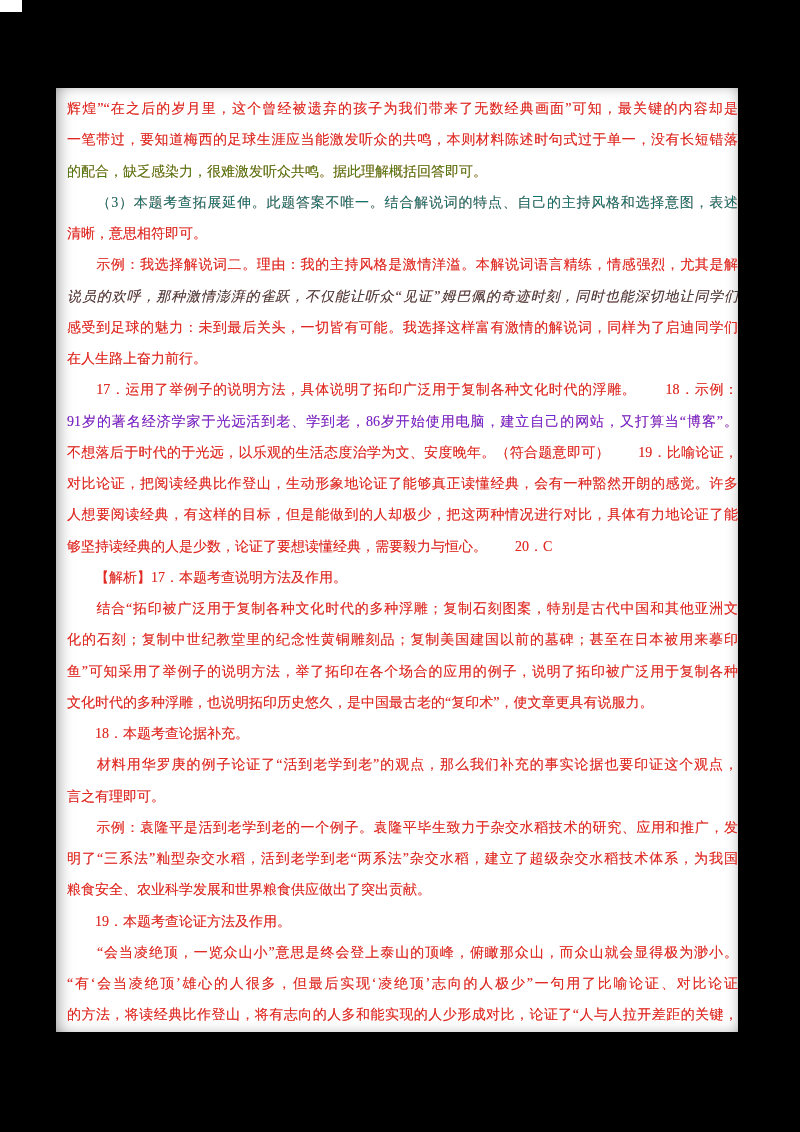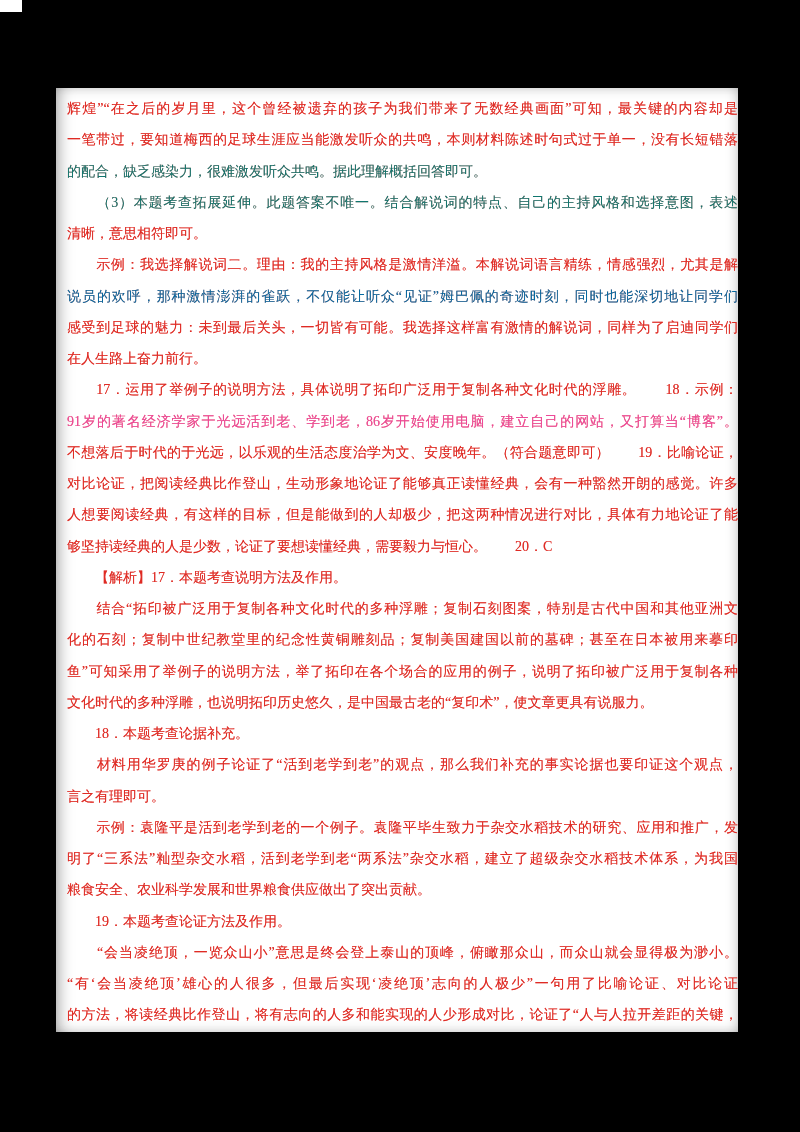--- a/index.html
+++ b/index.html
@@ -65,29 +65,29 @@
 </style>
 </head>
 <body style="background: rgb(0, 0, 0);">
 
 <div class="screen">
   <div class="corner-notch"></div>
   <div class="paper" style="background: rgb(255, 255, 255);">
     <div class="lines">
         <div class="line fill" style="color: rgb(223, 43, 36);">辉煌”“在之后的岁月里，这个曾经被遗弃的孩子为我们带来了无数经典画面”可知，最关键的内容却是</div>
         <div class="line fill" style="color: rgb(223, 43, 36);">一笔带过，要知道梅西的足球生涯应当能激发听众的共鸣，本则材料陈述时句式过于单一，没有长短错落</div>
-        <div class="line" style="color: #0f766e;">的配合，缺乏感染力，很难激发听众共鸣。据此理解概括回答即可。</div>
+        <div class="line" style="color: #4d7c0f;">的配合，缺乏感染力，很难激发听众共鸣。据此理解概括回答即可。</div>
         <div class="line fill" style="color: #0f766e;">　　（3）本题考查拓展延伸。此题答案不唯一。结合解说词的特点、自己的主持风格和选择意图，表述</div>
         <div class="line" style="color: rgb(223, 43, 36);">清晰，意思相符即可。</div>
         <div class="line fill" style="color: rgb(223, 43, 36);">　　示例：我选择解说词二。理由：我的主持风格是激情洋溢。本解说词语言精练，情感强烈，尤其是解</div>
-        <div class="line fill" style="color: #0369a1;">说员的欢呼，那种激情澎湃的雀跃，不仅能让听众“见证”姆巴佩的奇迹时刻，同时也能深切地让同学们</div>
+        <div class="line fill" style="color: #404040; font-style: italic;">说员的欢呼，那种激情澎湃的雀跃，不仅能让听众“见证”姆巴佩的奇迹时刻，同时也能深切地让同学们</div>
         <div class="line fill" style="color: rgb(223, 43, 36);">感受到足球的魅力：未到最后关头，一切皆有可能。我选择这样富有激情的解说词，同样为了启迪同学们</div>
         <div class="line" style="color: rgb(223, 43, 36);">在人生路上奋力前行。</div>
         <div class="line fill" style="color: rgb(223, 43, 36);">　　17．运用了举例子的说明方法，具体说明了拓印广泛用于复制各种文化时代的浮雕。　　18．示例：</div>
-        <div class="line fill" style="color: #ec4899;">91岁的著名经济学家于光远活到老、学到老，86岁开始使用电脑，建立自己的网站，又打算当“博客”。</div>
+        <div class="line fill" style="color: #6d28d9;">91岁的著名经济学家于光远活到老、学到老，86岁开始使用电脑，建立自己的网站，又打算当“博客”。</div>
         <div class="line fill" style="color: rgb(223, 43, 36);">不想落后于时代的于光远，以乐观的生活态度治学为文、安度晚年。（符合题意即可）　　19．比喻论证，</div>
         <div class="line fill" style="color: rgb(223, 43, 36);">对比论证，把阅读经典比作登山，生动形象地论证了能够真正读懂经典，会有一种豁然开朗的感觉。许多</div>
         <div class="line fill" style="color: rgb(223, 43, 36);">人想要阅读经典，有这样的目标，但是能做到的人却极少，把这两种情况进行对比，具体有力地论证了能</div>
         <div class="line" style="color: rgb(223, 43, 36);">够坚持读经典的人是少数，论证了要想读懂经典，需要毅力与恒心。　　20．C</div>
         <div class="line" style="color: rgb(223, 43, 36);">　　【解析】17．本题考查说明方法及作用。</div>
         <div class="line fill" style="color: rgb(223, 43, 36);">　　结合“拓印被广泛用于复制各种文化时代的多种浮雕；复制石刻图案，特别是古代中国和其他亚洲文</div>
         <div class="line fill" style="color: rgb(223, 43, 36);">化的石刻；复制中世纪教堂里的纪念性黄铜雕刻品；复制美国建国以前的墓碑；甚至在日本被用来摹印</div>
         <div class="line fill" style="color: rgb(223, 43, 36);">鱼”可知采用了举例子的说明方法，举了拓印在各个场合的应用的例子，说明了拓印被广泛用于复制各种</div>
         <div class="line" style="color: rgb(223, 43, 36);">文化时代的多种浮雕，也说明拓印历史悠久，是中国最古老的“复印术”，使文章更具有说服力。</div>
         <div class="line" style="color: rgb(223, 43, 36);">　　18．本题考查论据补充。</div>

